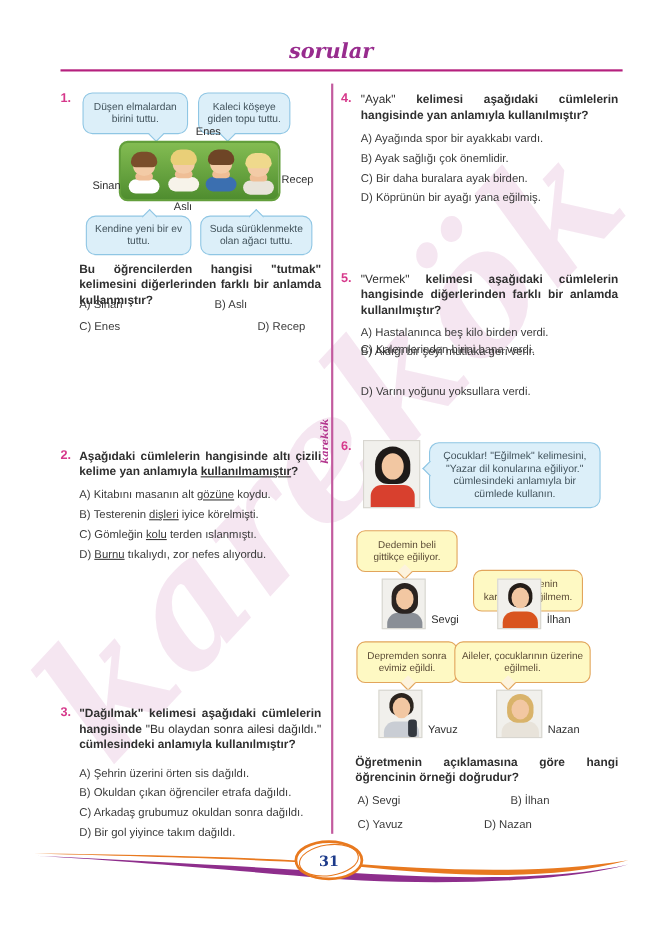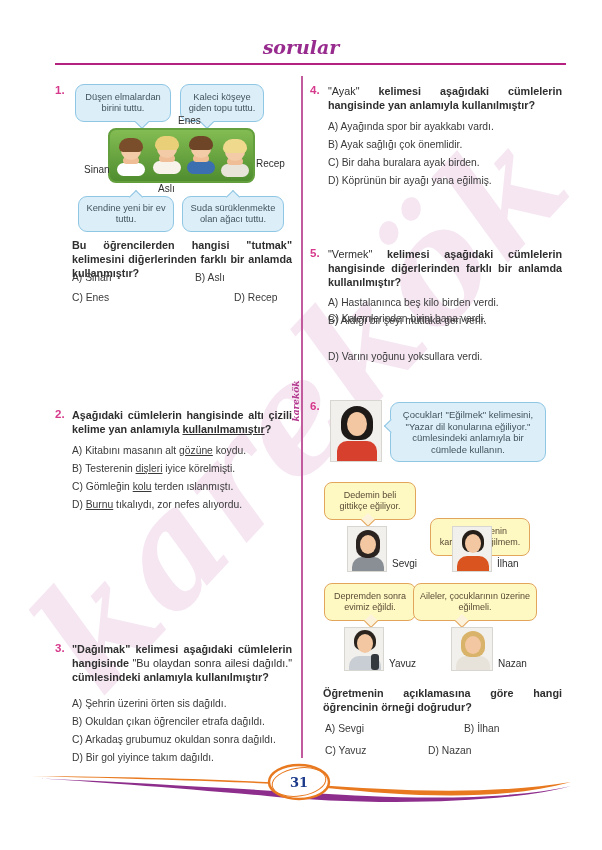--- a/index.html
+++ b/index.html
@@ -227,21 +227,21 @@
       <div class="ph-shirt" style="left:4px;width:34px;height:14px;background:#e8e3da;"></div>
       <div class="ph-hair" style="left:9px;top:3px;width:24px;height:26px;border-radius:12px 12px 9px 9px;background:#d9b36a;"></div>
       <div class="ph-face" style="left:13px;top:8px;width:16px;height:18px;"></div>
     </div>
     <div class="name-label" style="left:498px;top:658px;">Nazan</div>
 
     <div class="qtext" style="left:323px;top:686px;width:239px;">Öğretmenin açıklamasına göre hangi öğrencinin örneği doğrudur?</div>
     <div class="opt" style="left:325px;top:722px;">A) Sevgi</div>
     <div class="opt" style="left:440px;top:722px;margin-left:24px;">B) İlhan</div>
     <div class="opt" style="left:325px;top:744px;">C) Yavuz</div>
-    <div class="opt" style="left:428px;top:744px;">D) Nazan</div>
+    <div class="opt" style="left:440px;top:744px;">D) Nazan</div>
 
     <svg class="footer-svg" width="548" height="52" viewBox="0 0 548 52">
       <path d="M4,22 C140,28 260,36 340,40 C430,44 500,40 544,30 C480,48 340,50 240,40 C150,32 60,25 4,22 Z" fill="#8e2e8c"></path>
       <path d="M4,20 C150,24 240,26 300,32 C380,40 470,46 544,26 C460,40 360,34 290,29 C220,24 120,21 4,20 Z" fill="#e8791f"></path>
       <ellipse cx="272" cy="26" rx="30" ry="17" fill="#ffffff" stroke="#e8791f" stroke-width="2.5"></ellipse>
       <ellipse cx="272" cy="26" rx="27" ry="14" fill="none" stroke="#e8791f" stroke-width="1" transform="rotate(-8 272 26)"></ellipse>
       <text x="272" y="31" text-anchor="middle" font-family="DejaVu Serif, serif" font-size="13" font-weight="bold" fill="#1c3a8a">31</text>
     </svg>
 
   </div>

